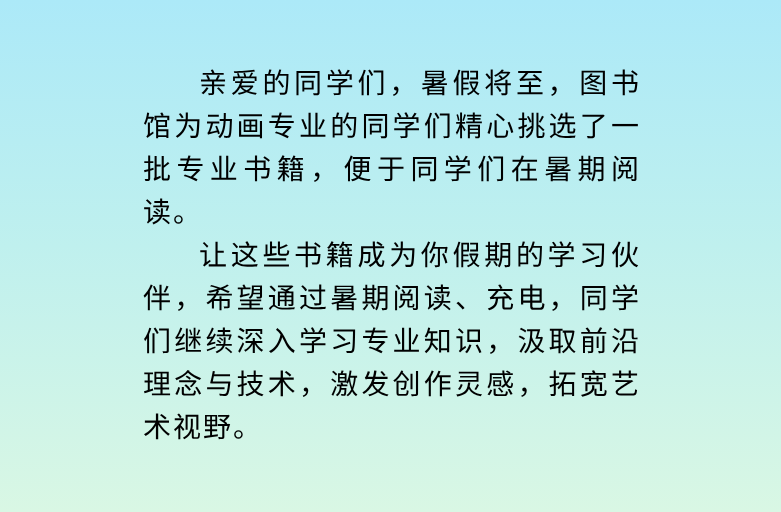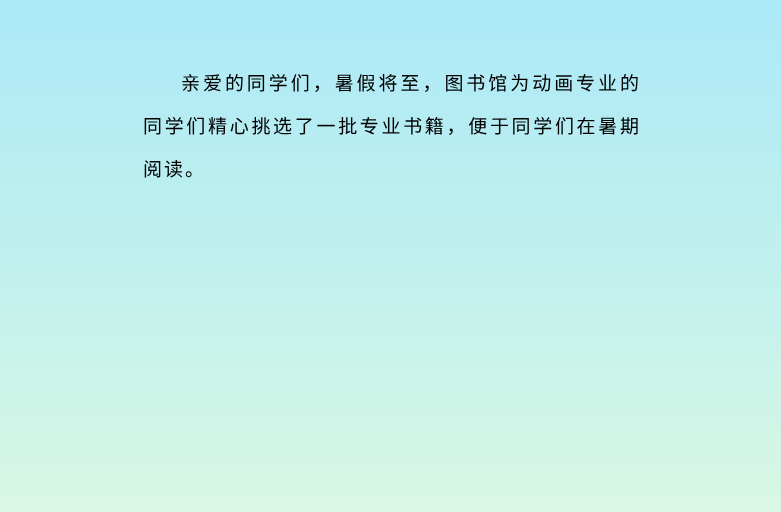--- a/index.html
+++ b/index.html
@@ -15,32 +15,33 @@
     
     background: linear-gradient(180deg, #ace9f8 0%, #bff0ee 48%, #d9f7e4 100%);
   }
   .text-block {
     box-sizing: border-box;
     position: absolute;
     top: 62px;
     left: 143px;
     width: 498px;
     font-family: "DejaVu Serif", "Liberation Serif", serif;
-    font-size: 19px;
+    font-size: 28px;
     line-height: 43px;
     letter-spacing: 2px;
     color: #000000;
     text-align: justify;
     text-justify: inter-character;
   }
   .text-block p {
     margin: 0;
     text-indent: 2em;
   }
 </style>
 </head>
 <body>
 
 <div class="page" style="background: linear-gradient(rgb(172, 233, 248) 0%, rgb(191, 240, 238) 48%, rgb(217, 247, 228) 100%);">
   <div class="text-block" style="color: rgb(0, 0, 0);">
     <p>亲爱的同学们，暑假将至，图书馆为动画专业的同学们精心挑选了一批专业书籍，便于同学们在暑期阅读。</p>
+    <p>让这些书籍成为你假期的学习伙伴，希望通过暑期阅读、充电，同学们继续深入学习专业知识，汲取前沿理念与技术，激发创作灵感，拓宽艺术视野。</p>
   </div>
 </div>
 
 </body></html>

